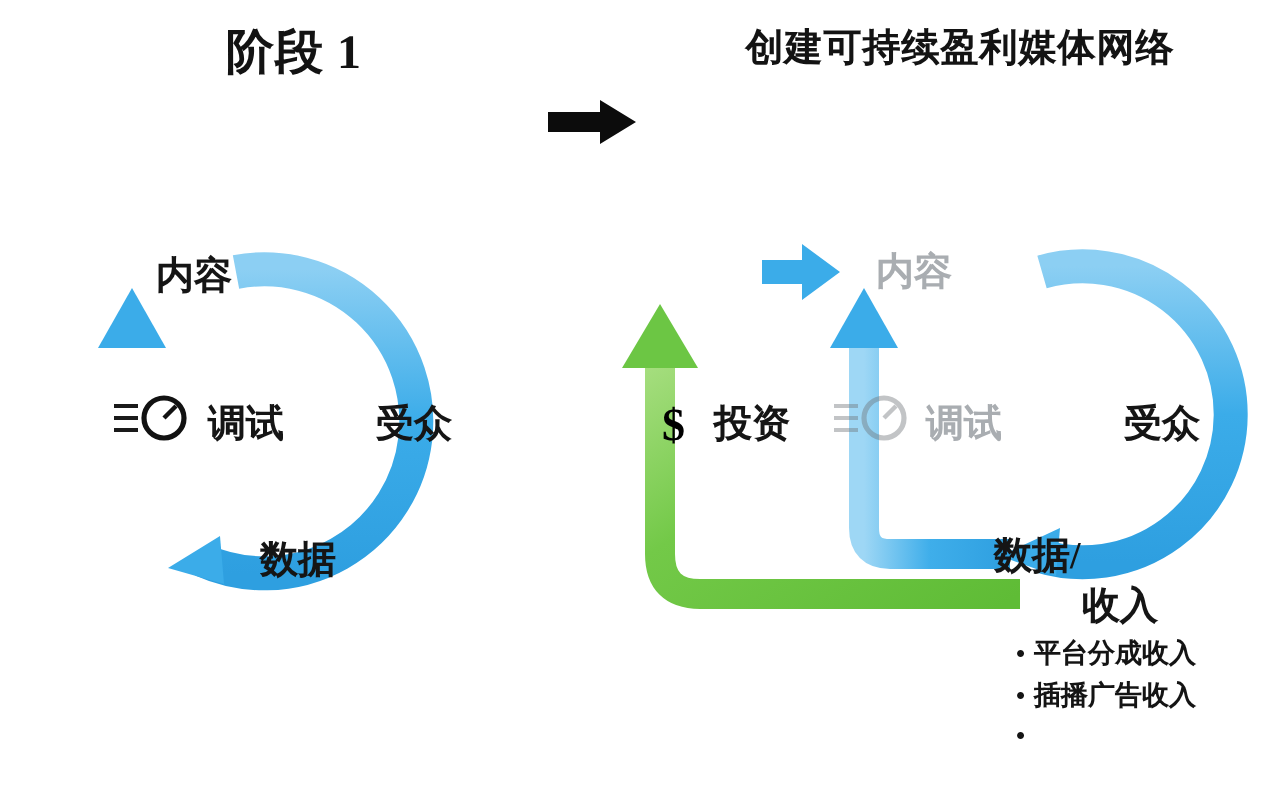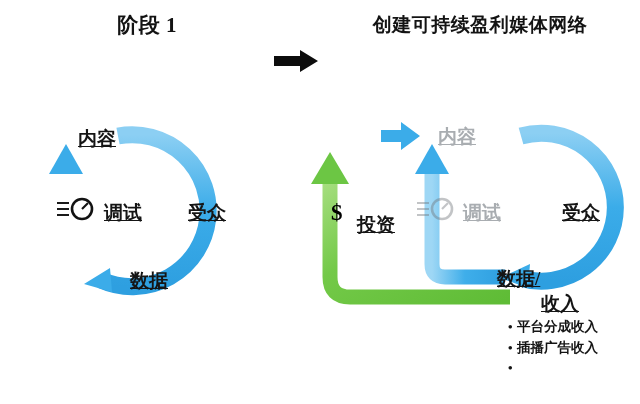--- a/index.html
+++ b/index.html
@@ -27,21 +27,21 @@
   .stage-title {
     position: absolute;
     text-align: center;
     font-weight: bold;
     color: #131313;
     line-height: 1.32;
     letter-spacing: 0.5px;
   }
   .stage-title .stage-line1 {
     display: block;
-    font-size: 21px;
+    font-size: 24px;
   }
   .stage-title .stage-line2 {
     display: block;
     font-size: 19px;
     white-space: nowrap;
   }
   #stage1-title { left: 22px; top: 4px; width: 250px; }
   #stage2-title { left: 330px; top: 4px; width: 300px; }
 
   .stage-arrow {
@@ -67,35 +67,34 @@
   }
 
   
   .lbl {
     position: absolute;
     font-family: "Liberation Serif", "DejaVu Serif", serif;
     font-weight: bold;
     color: #151515;
     white-space: nowrap;
     line-height: 1.18;
-    text-decoration: underline;
   }
   .lbl-lg { font-size: 19px; }
   .lbl-faded { color: #a9adb1; }
 
   
   #lbl-l-content  { left: 78px;  top: 36px; }
   #lbl-l-tune     { left: 104px; top: 110px; }
   #lbl-l-audience { left: 188px; top: 110px; }
   #lbl-l-data     { left: 130px; top: 178px; }
 
   
   #lbl-r-team      { left: 303px; top: 34px; }
   #lbl-r-content   { left: 438px; top: 34px; }
-  #lbl-r-invest    { left: 357px; top: 110px; margin-top: 12px; }
+  #lbl-r-invest    { left: 357px; top: 110px; }
   #lbl-r-tune      { left: 463px; top: 110px; }
   #lbl-r-audience  { left: 562px; top: 110px; }
   #lbl-r-data      { left: 497px; top: 176px; }
   #lbl-r-revenue   { left: 497px; top: 201px; margin-left: 44px; }
 
   .dollar {
     position: absolute;
     left: 331px;
     top: 108px;
     font-size: 23px;

